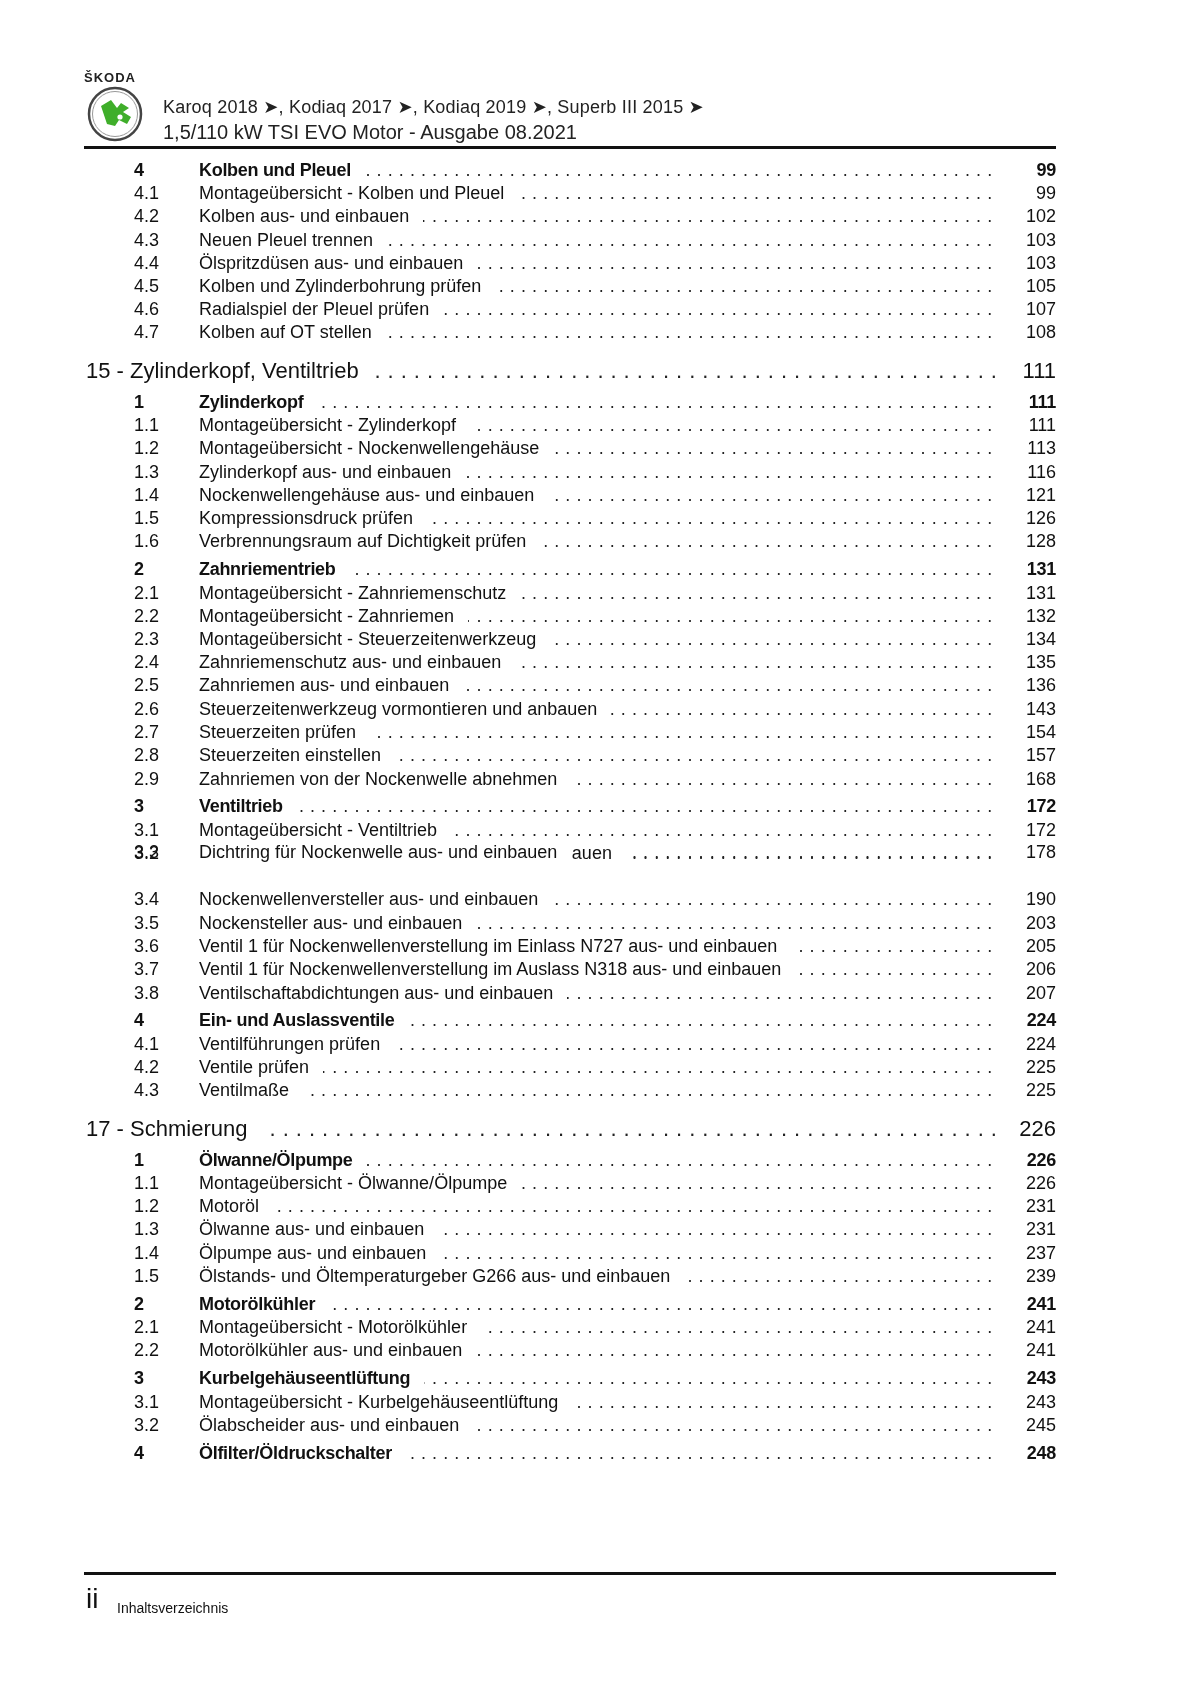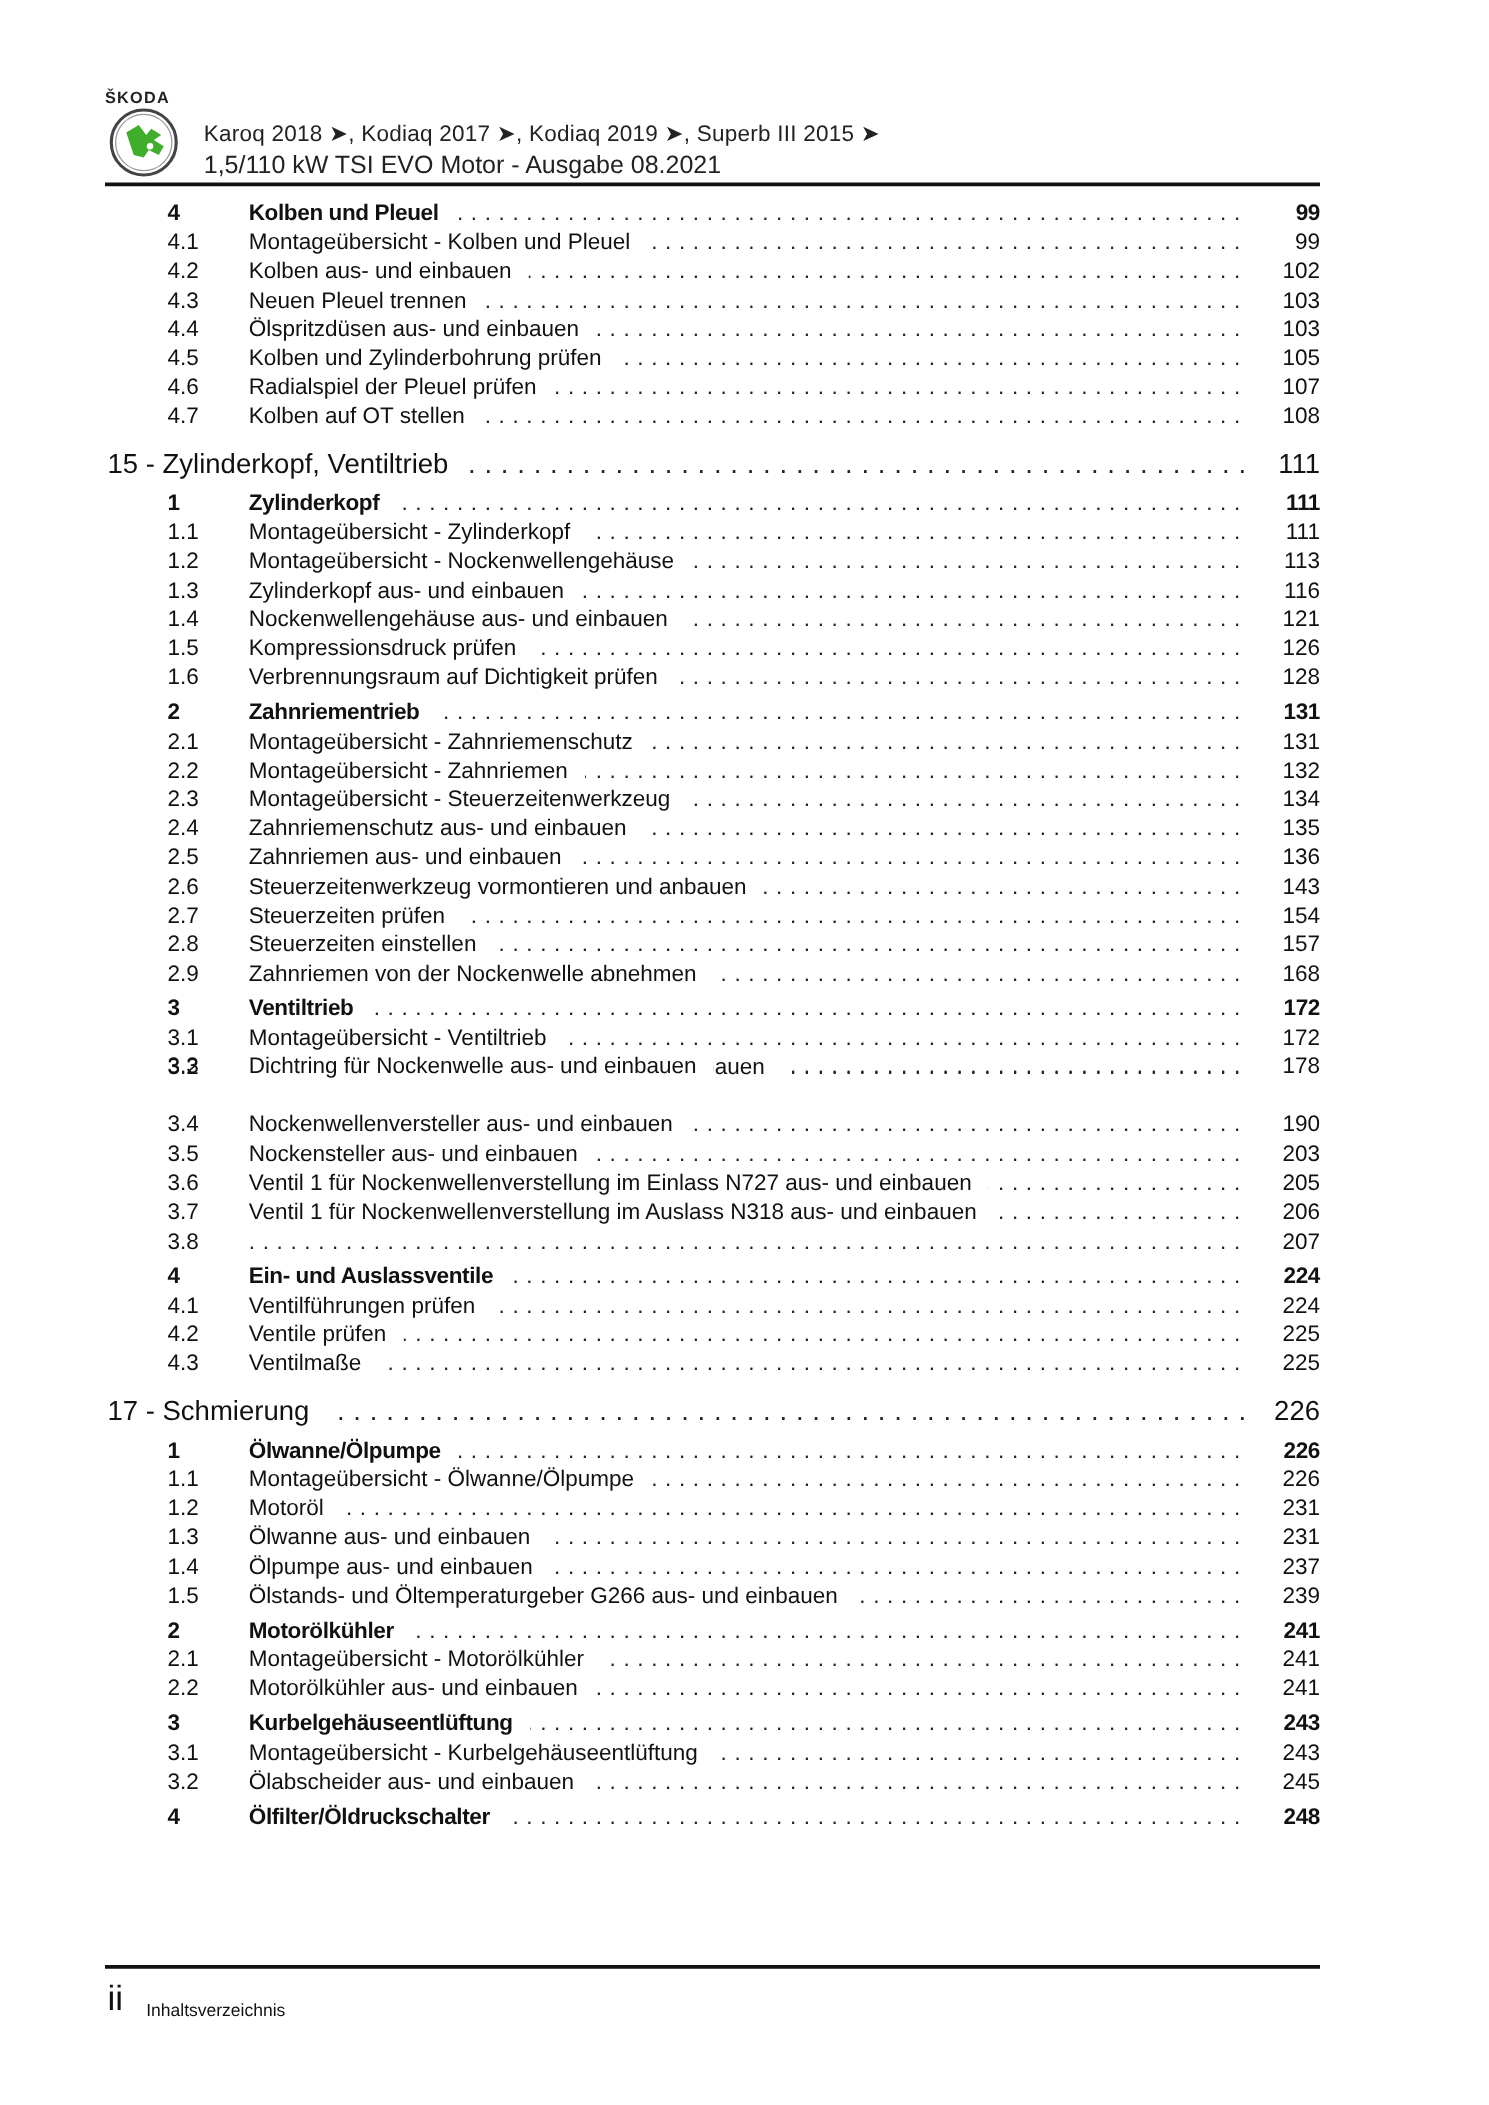--- a/index.html
+++ b/index.html
@@ -242,20 +242,21 @@
     </div>
     <div class="row sub" style="top: 957px;">
       <span class="num">3.7</span>
       <span class="dots">........................................................................................................................................................................................................</span>
       <span class="title">Ventil 1 für Nockenwellenverstellung im Auslass N318 aus- und einbauen</span>
       <span class="page">206</span>
     </div>
     <div class="row sub" style="top: 981px;">
       <span class="num">3.8</span>
       <span class="dots">........................................................................................................................................................................................................</span>
+      <span class="title">Ventilschaftabdichtungen aus- und einbauen</span>
       <span class="page">207</span>
     </div>
     <div class="row sec" style="top: 1008px;">
       <span class="num">4</span>
       <span class="dots">........................................................................................................................................................................................................</span>
       <span class="title">Ein- und Auslassventile</span>
       <span class="page">224</span>
     </div>
     <div class="row sub" style="top: 1032px;">
       <span class="num">4.1</span>

